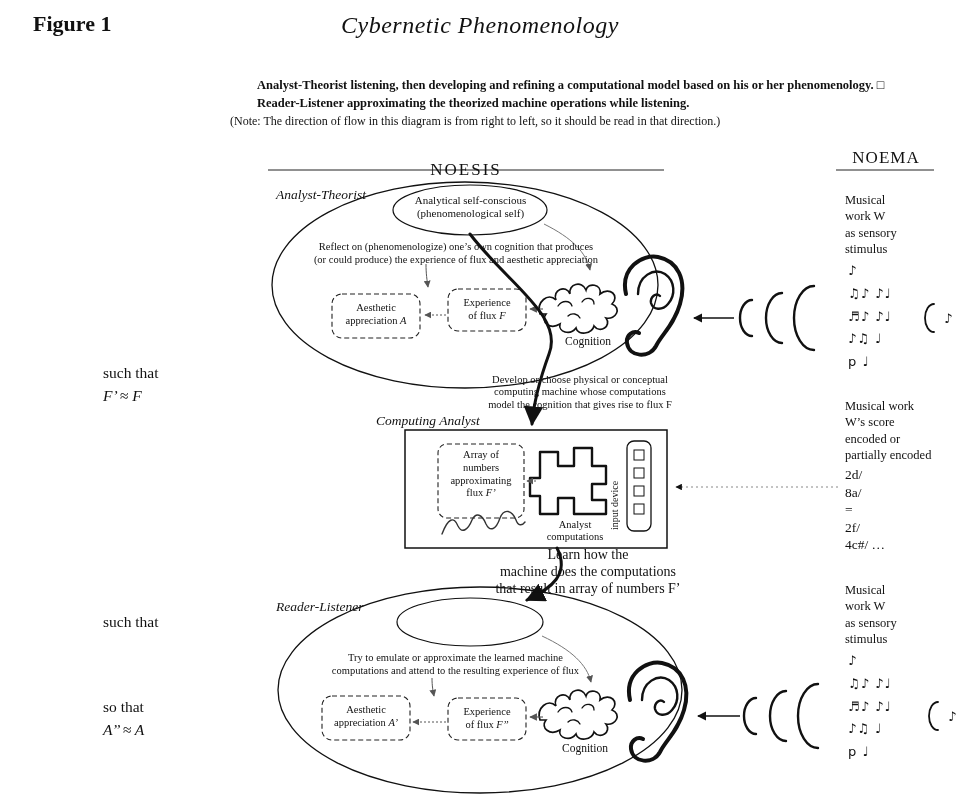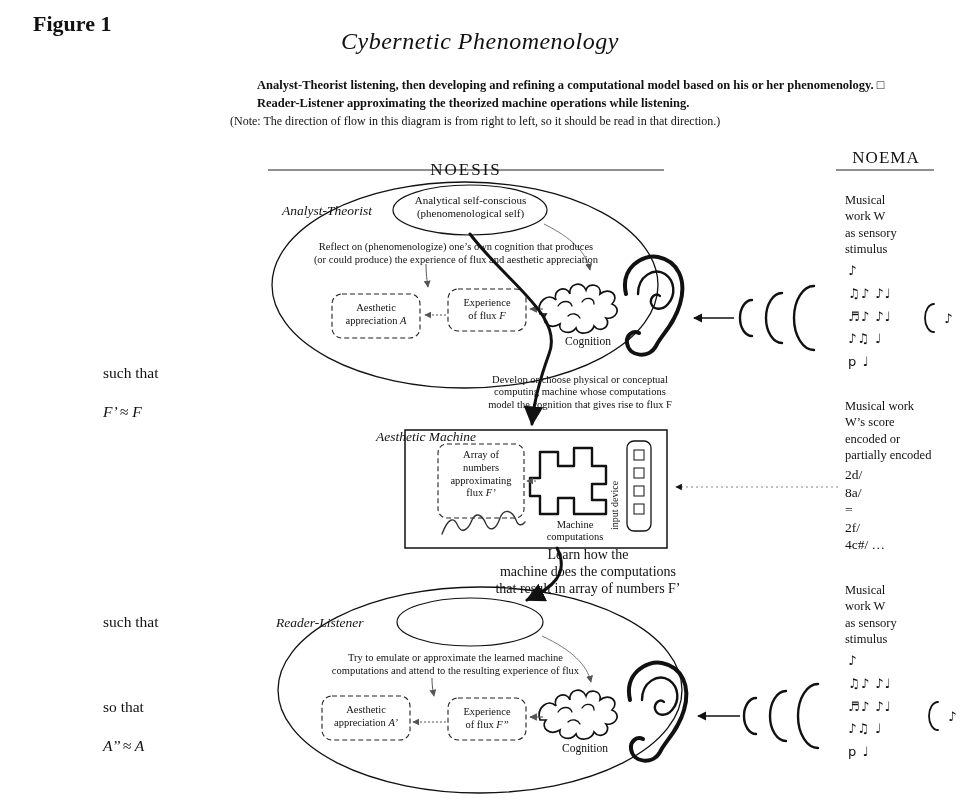--- a/index.html
+++ b/index.html
@@ -4,21 +4,21 @@
 <style>
   * { margin:0; padding:0; box-sizing:border-box; }
   html,body { background:#ffffff; }
   .canvas {
     position:relative; width:968px; height:812px; background:#fff;
     font-family:"Liberation Serif", serif; color:#111; overflow:hidden;
   }
   svg.art { position:absolute; left:0; top:0; z-index:0; }
   .t { position:absolute; white-space:pre-line; z-index:1; line-height:1.25; }
   .c { text-align:center; }
-  .it { font-style:italic;margin-top:16px; }
+  .it { font-style:italic; }
   .b { font-weight:bold;margin-left:27px; }
   .notes { font-family:"DejaVu Sans", sans-serif; line-height:1.75; letter-spacing:1px; }
   .vtext { writing-mode:vertical-rl; transform:rotate(180deg); }
 </style>
 </head>
 <body>
 
 <div class="canvas">
 
   <svg class="art" width="968" height="812" viewBox="0 0 968 812">
@@ -104,46 +104,46 @@
   <div class="t b" style="left:6px;top:10px;width:130px;font-size:22px">Figure 1</div>
   <div class="t it c" style="left:280px;top:10px;width:400px;font-size:24px;letter-spacing:0.5px">Cybernetic Phenomenology</div>
 
   <div class="t b" style="left:230px;top:78px;width:740px;font-size:12.5px">Analyst-Theorist listening, then developing and refining a computational model based on his or her phenomenology. □</div>
   <div class="t b" style="left:230px;top:96px;width:740px;font-size:12.5px">Reader-Listener approximating the theorized machine operations while listening.</div>
   <div class="t" style="left:230px;top:114px;width:740px;font-size:12px">(Note: The direction of flow in this diagram is from right to left, so it should be read in that direction.)</div>
 
   <div class="t c" style="left:366px;top:159px;width:200px;font-size:17px;letter-spacing:2px">NOESIS</div>
   <div class="t c" style="left:836px;top:147px;width:100px;font-size:17px;letter-spacing:1px">NOEMA</div>
 
-  <div class="t it" style="left:282px;top:187px;width:160px;font-size:13.5px">Analyst-Theorist</div>
+  <div class="t it" style="left:276px;top:187px;width:160px;font-size:13.5px">Analyst-Theorist</div>
   <div class="t c" style="left:296px;top:240px;width:320px;font-size:10.5px">Reflect on (phenomenologize) one’s own cognition that produces
 (or could produce) the experience of flux and aesthetic appreciation</div>
   <div class="t c" style="left:393px;top:194px;width:155px;font-size:11px;line-height:1.2">Analytical self-conscious
 (phenomenological self)</div>
   <div class="t c" style="left:333px;top:301px;width:86px;font-size:10.5px"><span>Aesthetic
 appreciation </span><span class="it">A</span></div>
   <div class="t c" style="left:449px;top:296px;width:76px;font-size:10.5px"><span>Experience
 of flux </span><span class="it">F</span></div>
   <div class="t c" style="left:548px;top:334px;width:80px;font-size:11.5px">Cognition</div>
 
   <div class="t" style="left:103px;top:363px;width:130px;font-size:15.5px">such that</div>
   <div class="t it" style="left:103px;top:386px;width:150px;font-size:15.5px">F’ ≈ F</div>
   <div class="t" style="left:103px;top:612px;width:130px;font-size:15.5px">such that</div>
   <div class="t" style="left:103px;top:697px;width:130px;font-size:15.5px">so that</div>
   <div class="t it" style="left:103px;top:720px;width:150px;font-size:15.5px">A’’ ≈ A</div>
 
   <div class="t c" style="left:455px;top:374px;width:250px;font-size:10.5px;line-height:1.18">Develop or choose physical or conceptual
 computing machine whose computations
 model the cognition that gives rise to flux F</div>
-  <div class="t it" style="left:376px;top:413px;width:135px;font-size:13.5px">Aesthetic Machine</div>
+  <div class="t it" style="left:376px;top:413px;width:135px;font-size:13.5px">Computing Analyst</div>
   <div class="t c" style="left:439px;top:449px;width:84px;font-size:10.5px;line-height:1.22"><span>Array of
 numbers
 approximating
 flux </span><span class="it">F’</span></div>
-  <div class="t c" style="left:534px;top:519px;width:82px;font-size:10.5px;line-height:1.15">Machine
+  <div class="t c" style="left:534px;top:519px;width:82px;font-size:10.5px;line-height:1.15">Analyst
 computations</div>
   <div class="t vtext" style="left:609px;top:446px;height:84px;font-size:10px">input device</div>
   <div class="t c" style="left:468px;top:547px;width:240px;font-size:14px;line-height:1.2">Learn how the
 machine does the computations
 that result in array of numbers F’</div>
 
   <div class="t it" style="left:276px;top:599px;width:160px;font-size:13.5px">Reader-Listener</div>
   <div class="t c" style="left:288px;top:651px;width:335px;font-size:10.5px">Try to emulate or approximate the learned machine
 computations and attend to the resulting experience of flux</div>
   <div class="t c" style="left:323px;top:703px;width:86px;font-size:10.5px"><span>Aesthetic

